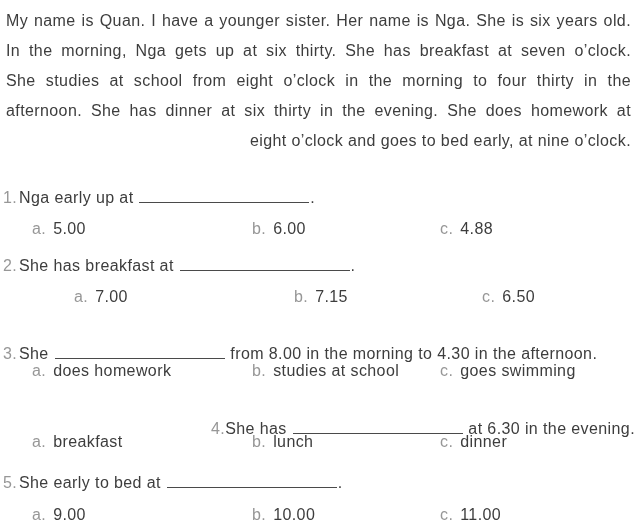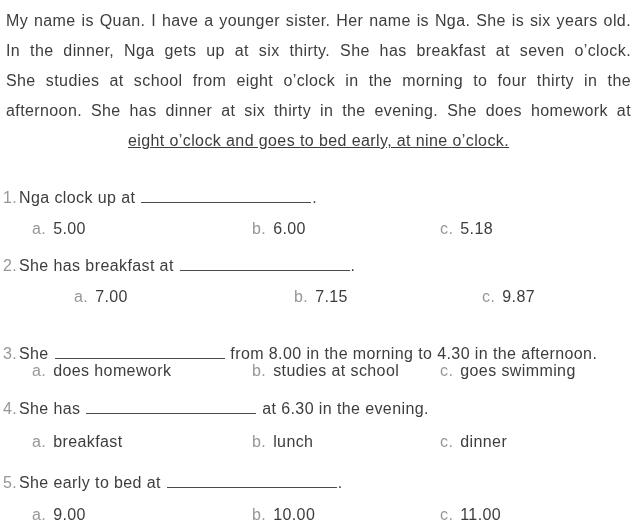--- a/index.html
+++ b/index.html
@@ -25,24 +25,23 @@
     letter-spacing: 0.4px;
     line-height: 30px;
   }
   .passage .jline {
     text-align: justify;
     text-align-last: justify;
     height: 30px;
     white-space: nowrap;
   }
   .passage .lastline {
-    text-align: center;
+    text-align: right;
     height: 30px;
     white-space: nowrap;
-    text-decoration: underline;
   }
   .qrow {
     position: absolute;
     left: 3px;
     width: 632px;
     font-size: 16px;
     letter-spacing: 0.4px;
     line-height: 22px;
     white-space: nowrap;
   }
@@ -77,52 +76,52 @@
   .opt-b { left: 240px; }
   .opt-c { left: 428px; }
   .optletter {
     color: #979797;
     margin-right: 7px;
   }
   
   #q0 { top: 187px; }  #o0 { top: 218px; }
   #q1 { top: 255px; }  #o1 { top: 286px; margin-left: 42px; }
   #q2 { top: 343px; }  #o2 { top: 360px; }
-  #q3 { top: 398px; }  #o3 { top: 431px; }
+  #q3 { top: 418px; text-align: right; }  #o3 { top: 431px; }
   #q4 { top: 472px; }  #o4 { top: 504px; padding-left: 12px; }
 </style>
 </head>
 <body>
 
 <div class="page">
 
   <div class="passage">
     <div class="jline">My name is Quan. I have a younger sister. Her name is Nga. She is six years old.</div>
-    <div class="jline">In the dinner, Nga gets up at six thirty. She has breakfast at seven o’clock.</div>
+    <div class="jline">In the morning, Nga gets up at six thirty. She has breakfast at seven o’clock.</div>
     <div class="jline">She studies at school from eight o’clock in the morning to four thirty in the</div>
     <div class="jline">afternoon. She has dinner at six thirty in the evening. She does homework at</div>
     <div class="lastline">eight o’clock and goes to bed early, at nine o’clock.</div>
   </div>
 
   <div class="qrow" id="q0">
-    <span class="qnum">1.</span><span>Nga clock up at </span><span class="blank"></span><span>.</span>
+    <span class="qnum">1.</span><span>Nga early up at </span><span class="blank"></span><span>.</span>
   </div>
   <div class="optrow" id="o0">
     <span class="opt opt-a"><span class="optletter">a.</span><span>5.00</span></span>
     <span class="opt opt-b"><span class="optletter">b.</span><span>6.00</span></span>
-    <span class="opt opt-c"><span class="optletter">c.</span><span>5.18</span></span>
+    <span class="opt opt-c"><span class="optletter">c.</span><span>4.88</span></span>
   </div>
 
   <div class="qrow" id="q1">
     <span class="qnum">2.</span><span>She has breakfast at </span><span class="blank"></span><span>.</span>
   </div>
   <div class="optrow" id="o1">
     <span class="opt opt-a"><span class="optletter">a.</span><span>7.00</span></span>
     <span class="opt opt-b"><span class="optletter">b.</span><span>7.15</span></span>
-    <span class="opt opt-c"><span class="optletter">c.</span><span>9.87</span></span>
+    <span class="opt opt-c"><span class="optletter">c.</span><span>6.50</span></span>
   </div>
 
   <div class="qrow" id="q2">
     <span class="qnum">3.</span><span>She </span><span class="blank"></span><span> from 8.00 in the morning to 4.30 in the afternoon.</span>
   </div>
   <div class="optrow" id="o2">
     <span class="opt opt-a"><span class="optletter">a.</span><span>does homework</span></span>
     <span class="opt opt-b"><span class="optletter">b.</span><span>studies at school</span></span>
     <span class="opt opt-c"><span class="optletter">c.</span><span>goes swimming</span></span>
   </div>

